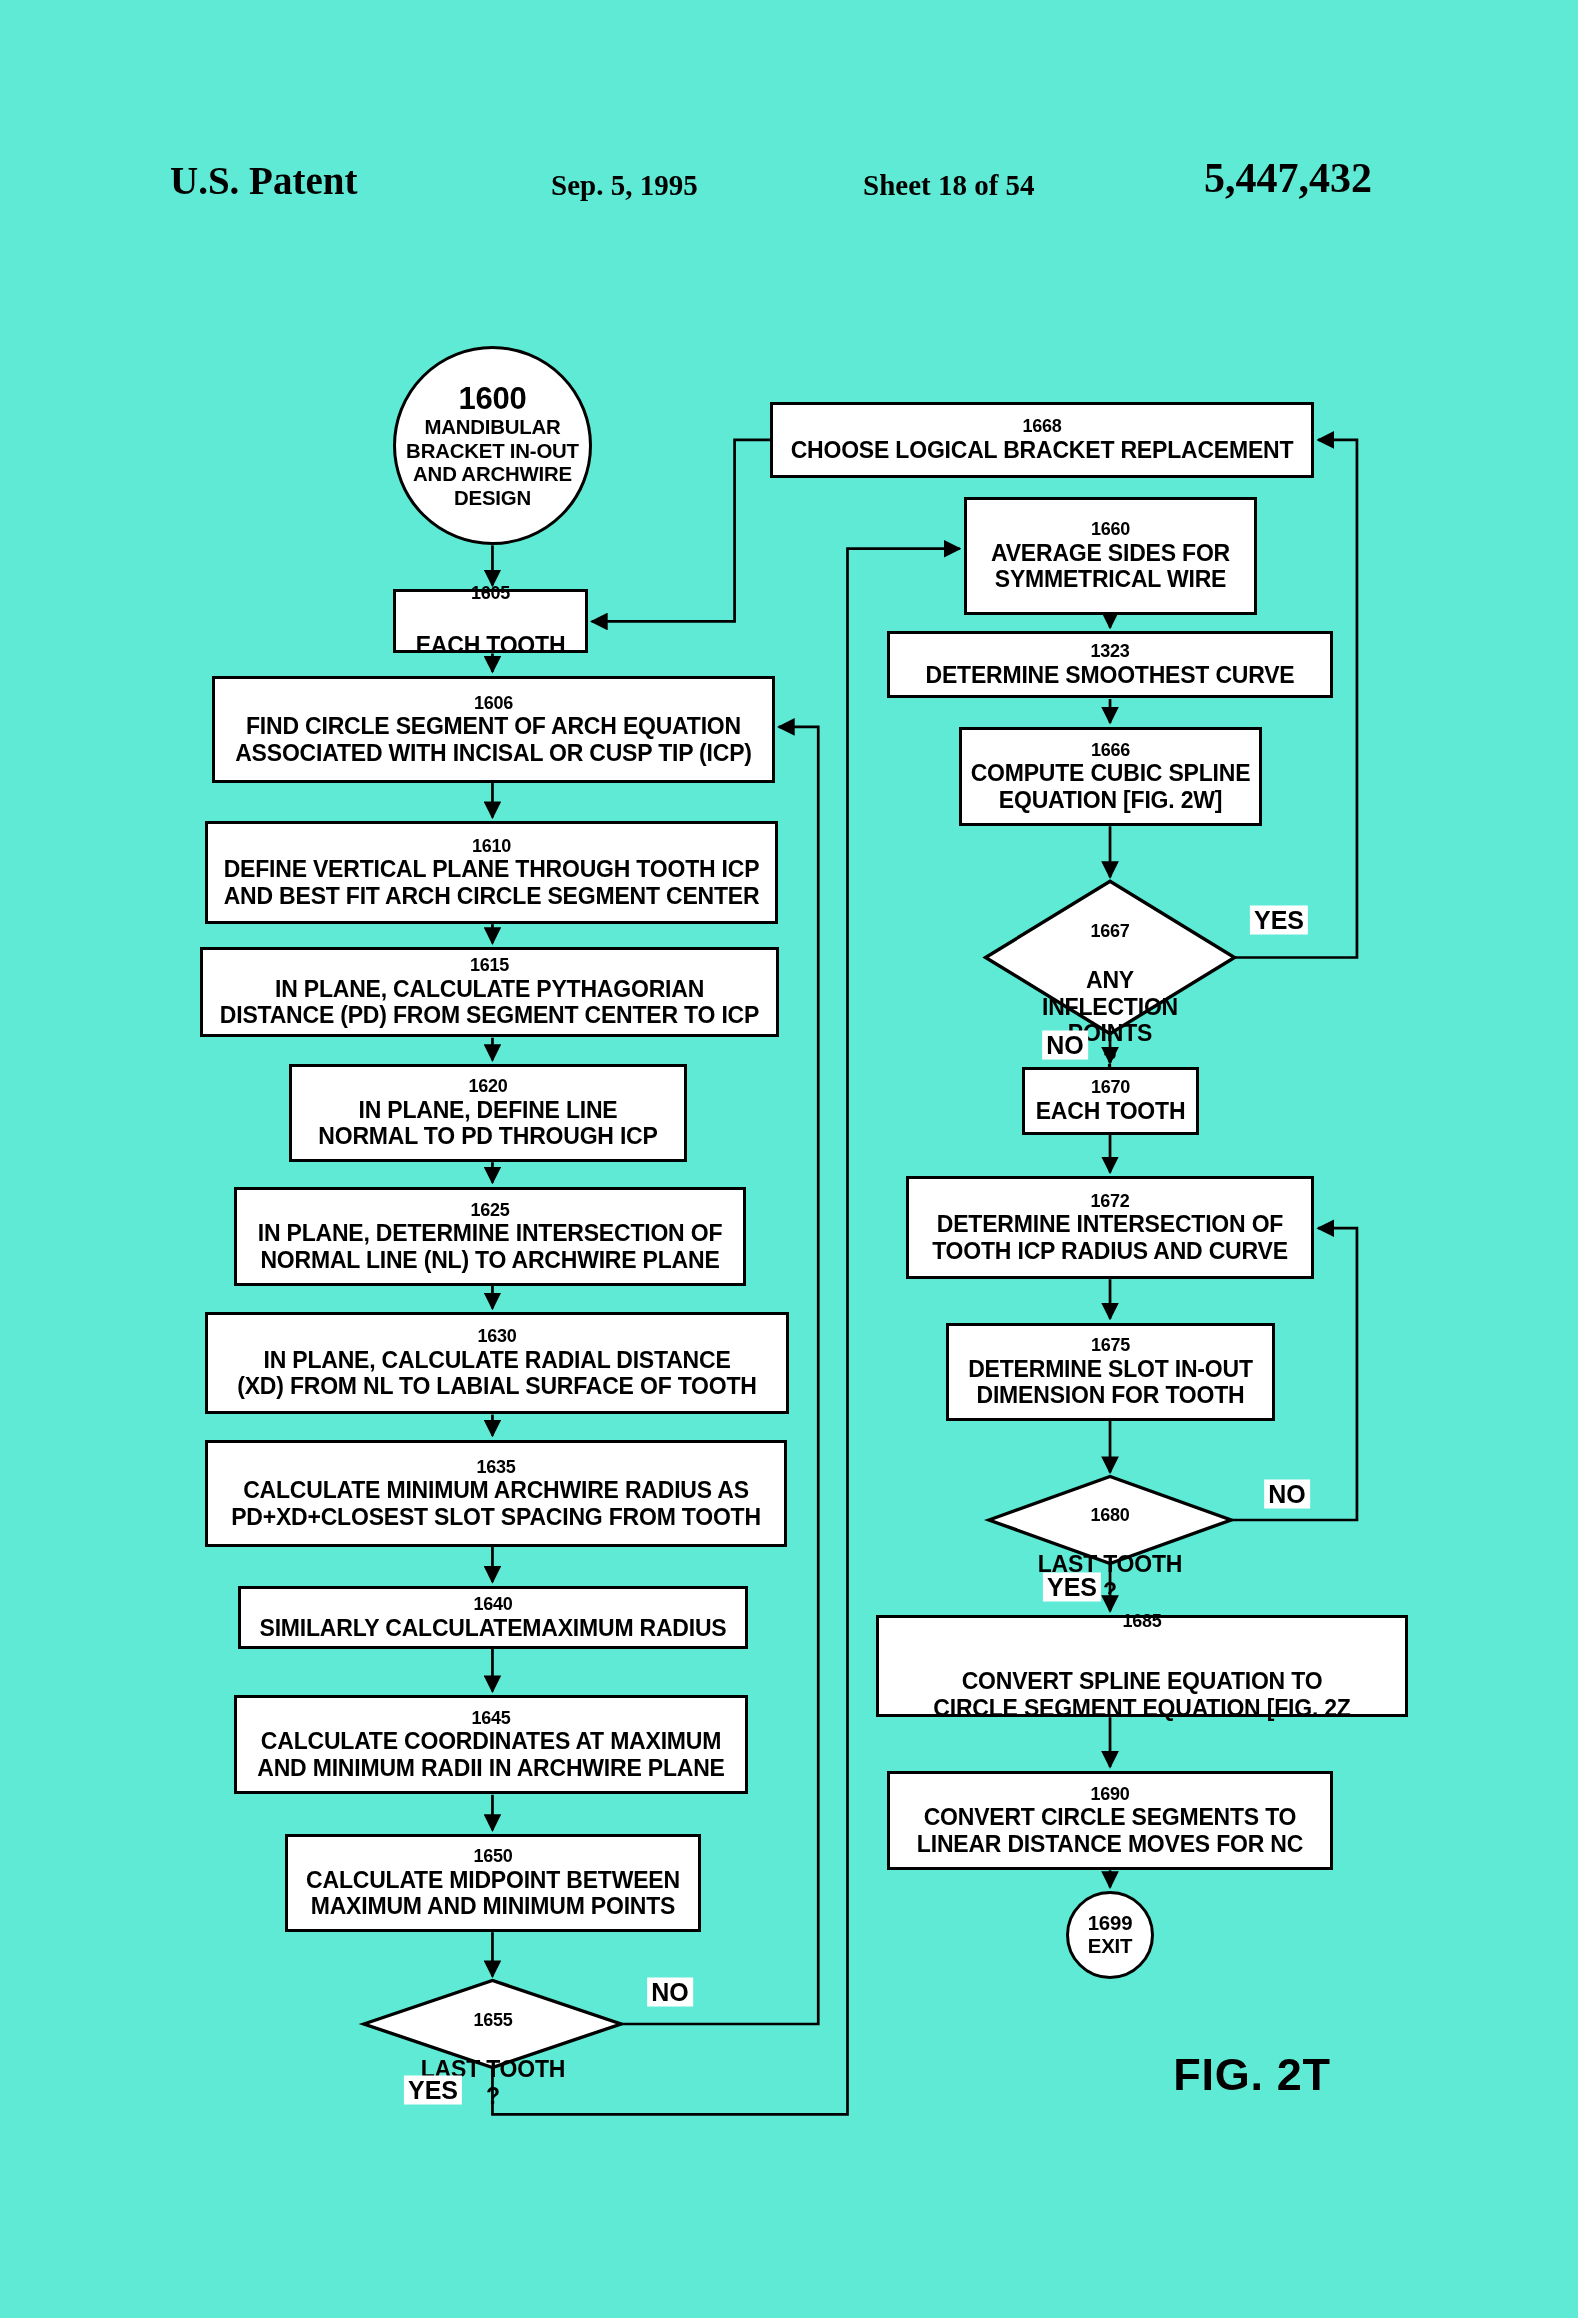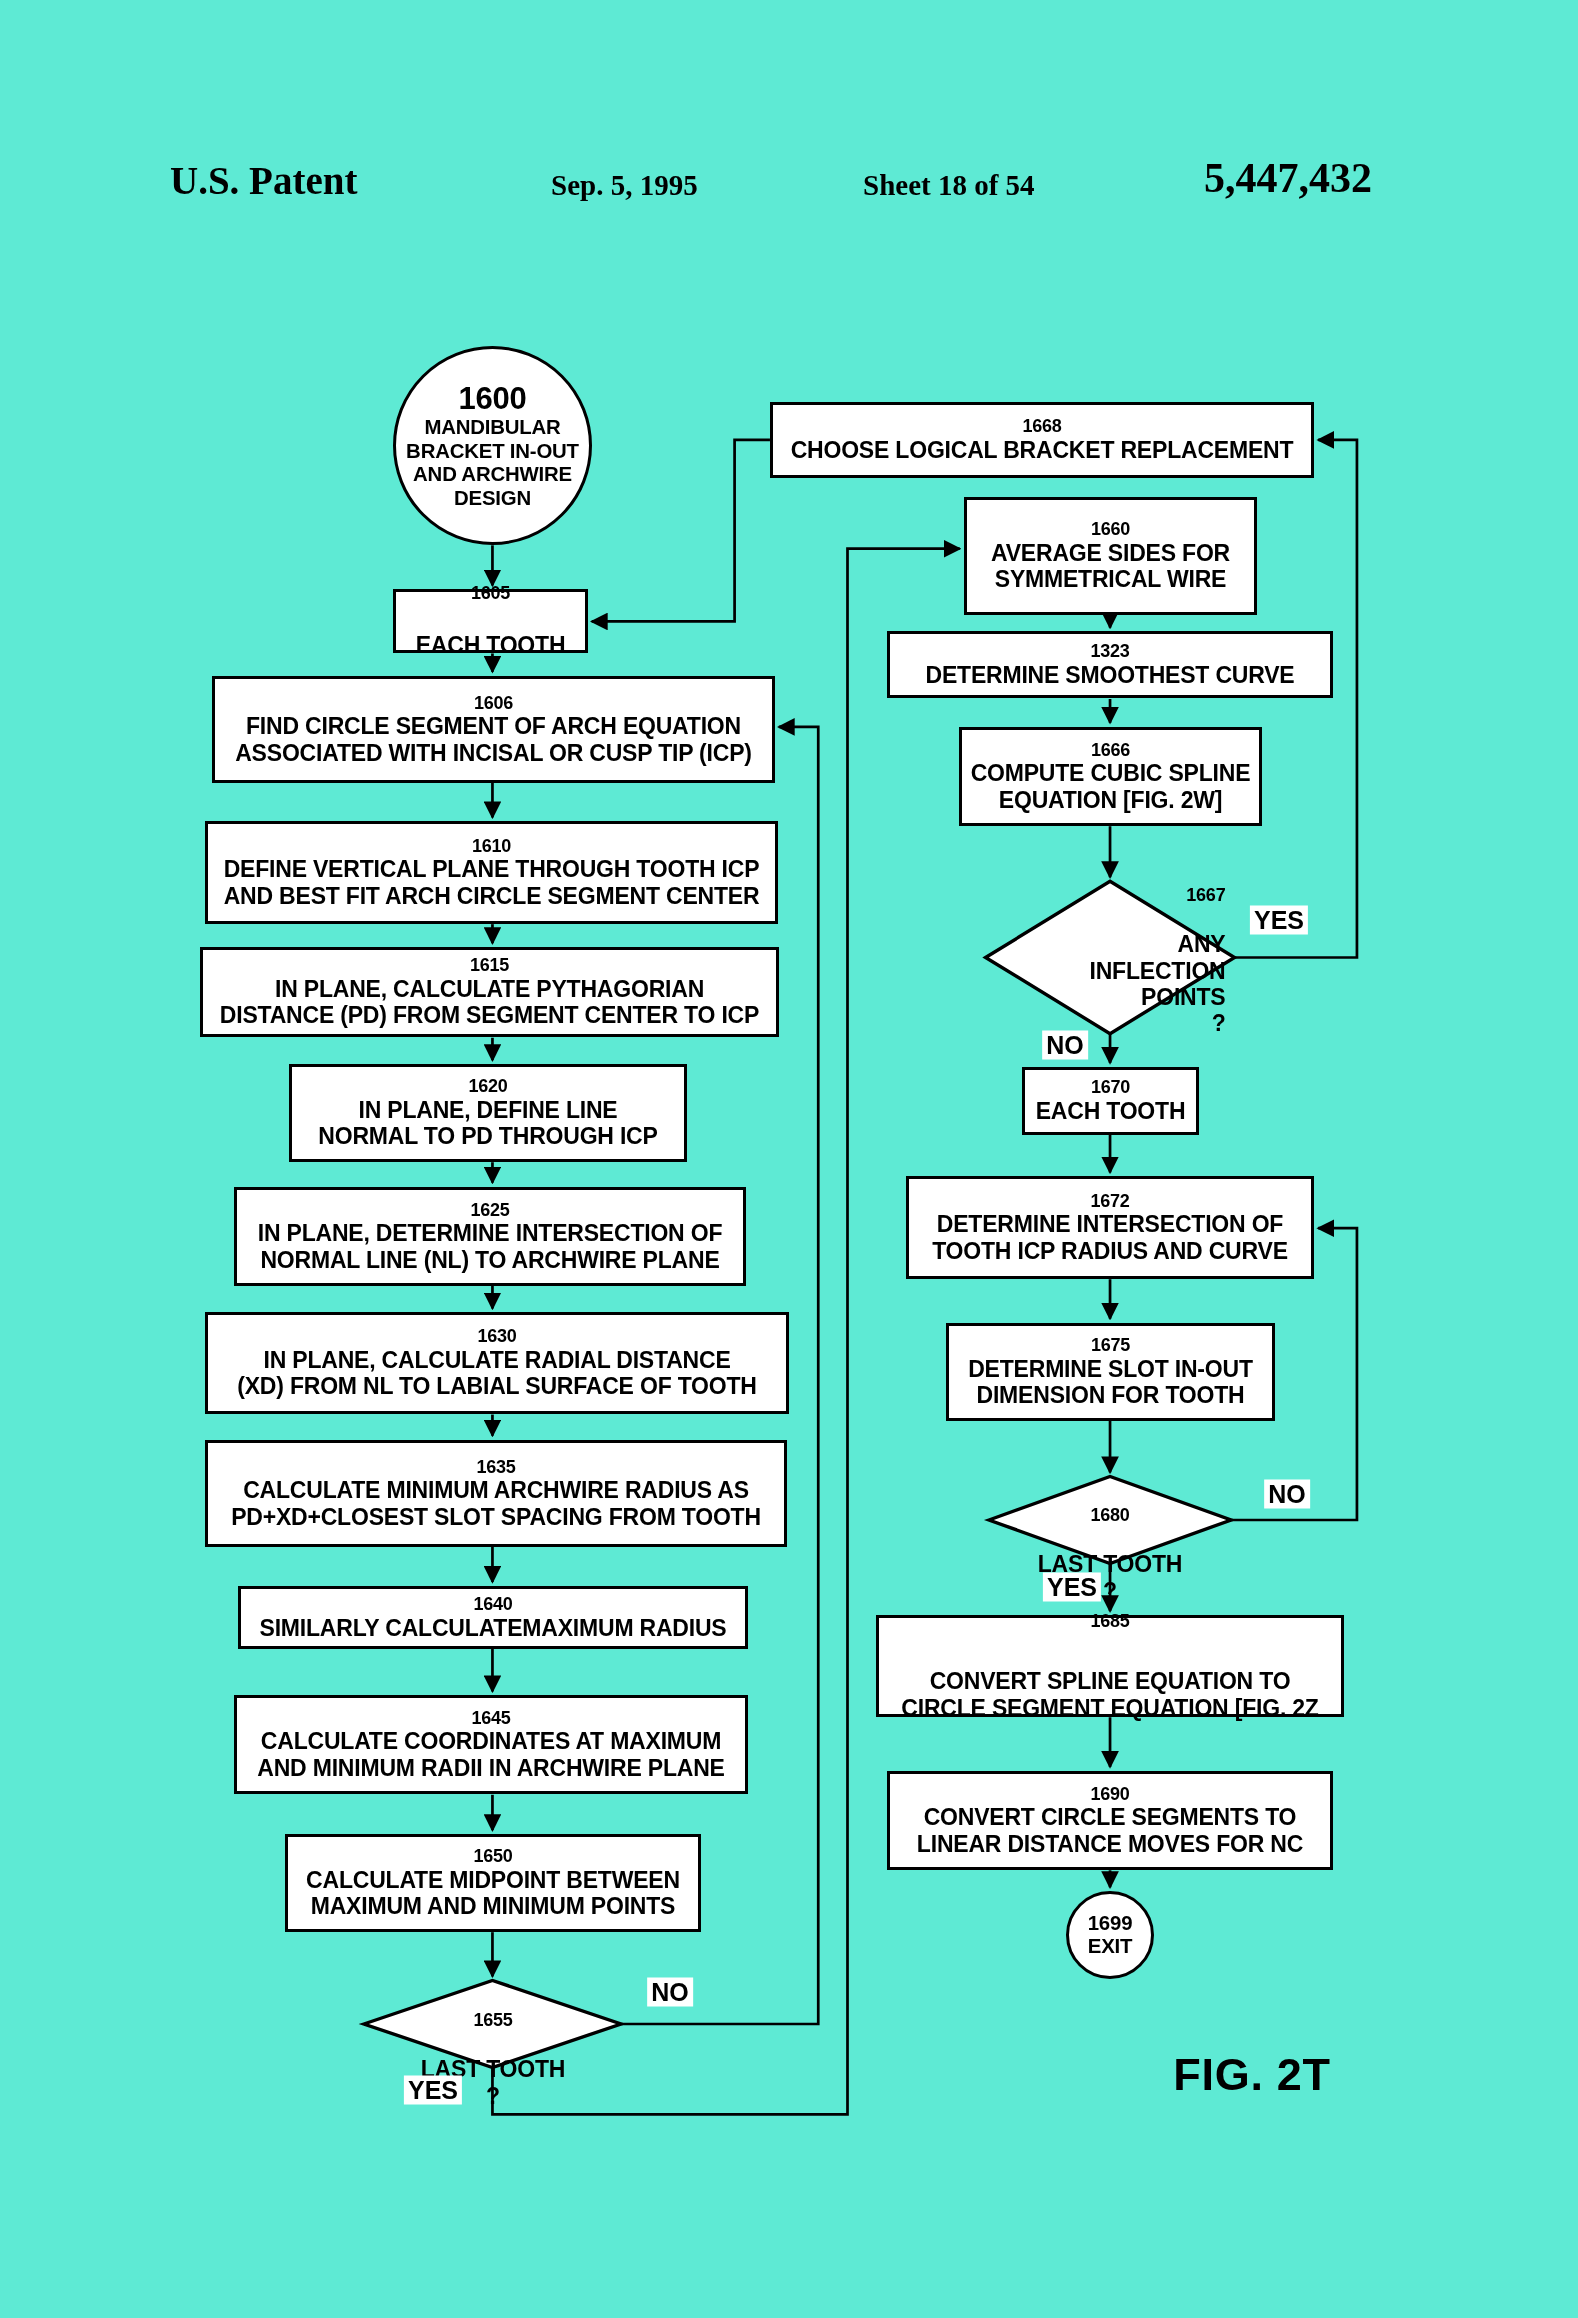--- a/index.html
+++ b/index.html
@@ -182,21 +182,21 @@
     <div class="num">1323</div>
     <div class="txt">DETERMINE SMOOTHEST CURVE</div>
   </div>
 
   <div class="box" style="left:959px;top:727px;width:303px;height:99px;">
     <div class="num">1666</div>
     <div class="txt">COMPUTE CUBIC SPLINE
 EQUATION [FIG. 2W]</div>
   </div>
 
-  <div class="dtext" style="left:1110px;top:860px;width:231px;text-align:right;">
+  <div class="dtext" style="left:1110px;top:896px;width:231px;">
     <div class="num">1667</div>
     <div class="txt">ANY
 INFLECTION
 POINTS
 ?</div>
   </div>
 
   <div class="box" style="left:1022px;top:1067px;width:177px;height:68px;">
     <div class="num">1670</div>
     <div class="txt">EACH TOOTH</div>
@@ -213,21 +213,21 @@
     <div class="txt">DETERMINE SLOT IN-OUT
 DIMENSION FOR TOOTH</div>
   </div>
 
   <div class="dtext" style="left:1110px;top:1480px;width:231px;">
     <div class="num">1680</div>
     <div class="txt">LAST TOOTH
 ?</div>
   </div>
 
-  <div class="box" style="left:876px;top:1615px;width:468px;height:102px;gap:37px;">
+  <div class="box" style="left:876px;top:1615px;width:532px;height:102px;gap:37px;">
     <div class="num">1685</div>
     <div class="txt">CONVERT SPLINE EQUATION TO
 CIRCLE SEGMENT EQUATION [FIG. 2Z</div>
   </div>
 
   <div class="box" style="left:887px;top:1771px;width:446px;height:99px;">
     <div class="num">1690</div>
     <div class="txt">CONVERT CIRCLE SEGMENTS TO
 LINEAR DISTANCE MOVES FOR NC</div>
   </div>

